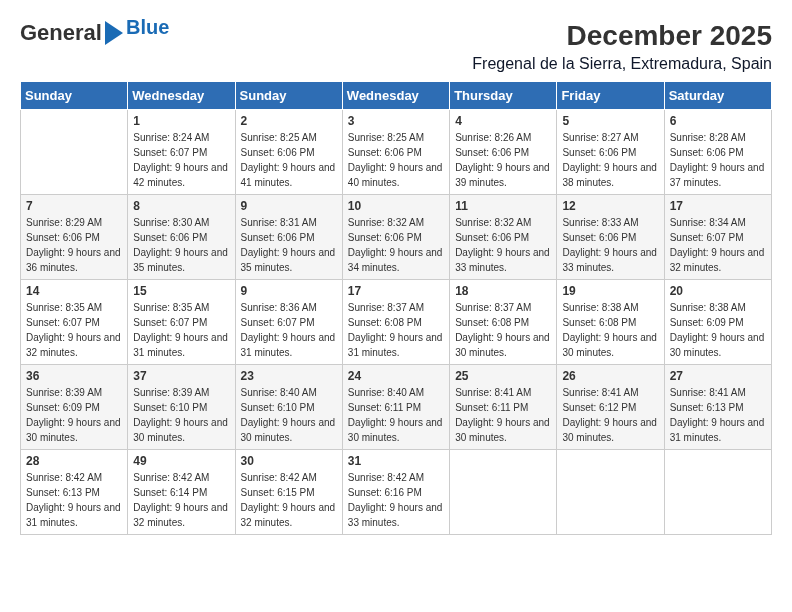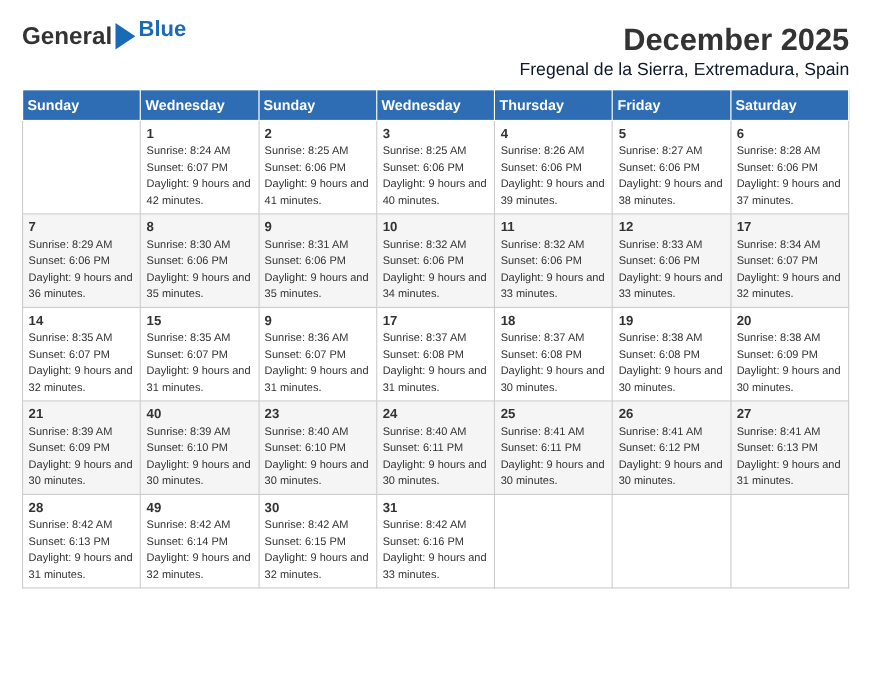--- a/index.html
+++ b/index.html
@@ -211,25 +211,25 @@
           <span class="day-number">19</span>
           <div class="day-info">Sunrise: 8:38 AM<br>Sunset: 6:08 PM<br>Daylight: 9 hours and 30 minutes.</div>
         </td>
         <td>
           <span class="day-number">20</span>
           <div class="day-info">Sunrise: 8:38 AM<br>Sunset: 6:09 PM<br>Daylight: 9 hours and 30 minutes.</div>
         </td>
       </tr>
       <tr>
         <td>
-          <span class="day-number">21</span>
+          <span class="day-number">36</span>
           <div class="day-info">Sunrise: 8:39 AM<br>Sunset: 6:09 PM<br>Daylight: 9 hours and 30 minutes.</div>
         </td>
         <td>
-          <span class="day-number">40</span>
+          <span class="day-number">37</span>
           <div class="day-info">Sunrise: 8:39 AM<br>Sunset: 6:10 PM<br>Daylight: 9 hours and 30 minutes.</div>
         </td>
         <td>
           <span class="day-number">23</span>
           <div class="day-info">Sunrise: 8:40 AM<br>Sunset: 6:10 PM<br>Daylight: 9 hours and 30 minutes.</div>
         </td>
         <td>
           <span class="day-number">24</span>
           <div class="day-info">Sunrise: 8:40 AM<br>Sunset: 6:11 PM<br>Daylight: 9 hours and 30 minutes.</div>
         </td>

